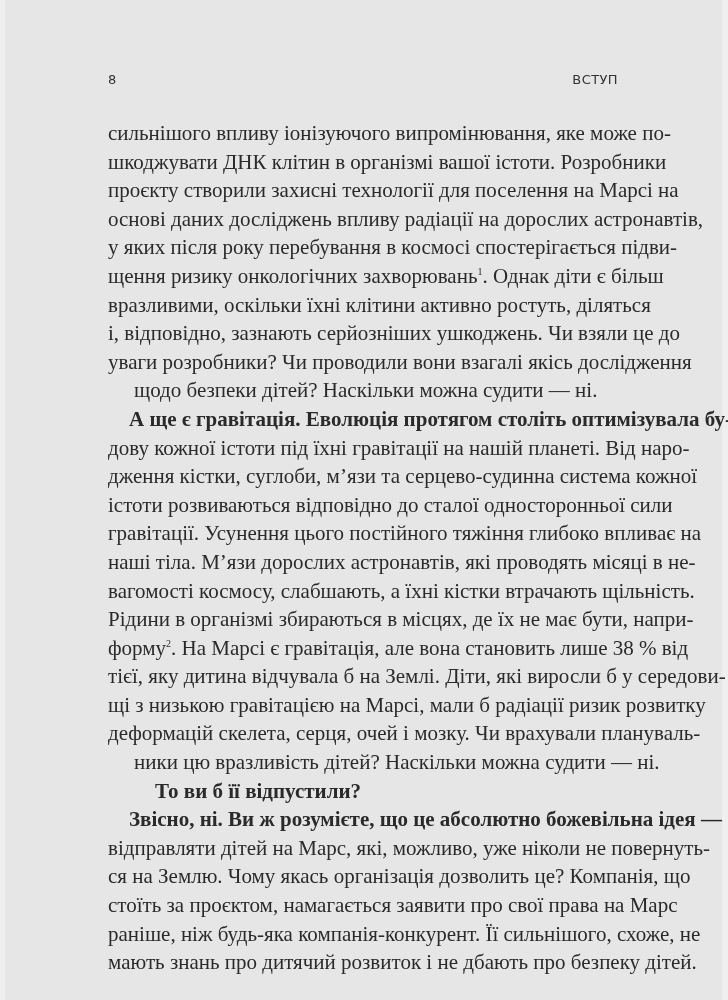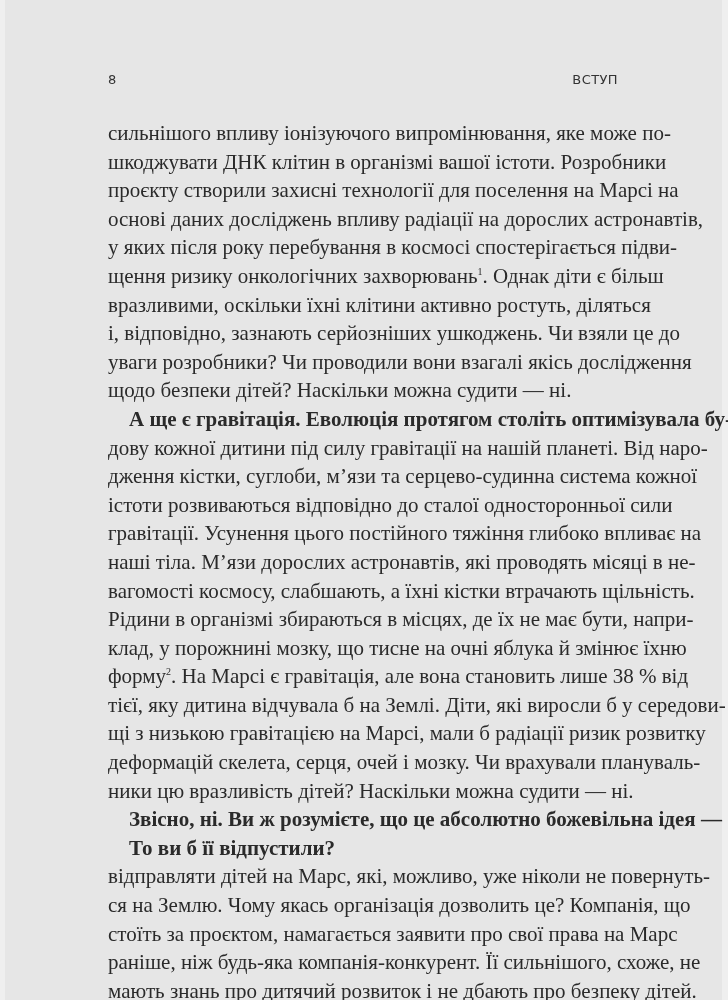--- a/index.html
+++ b/index.html
@@ -23,21 +23,21 @@
   .body-text {
     position: absolute; left: 108px; top: 119px; width: 510px;
     font-size: 21px; line-height: 28.6px;
   }
   .ln {
     display: block; height: 28.6px; white-space: nowrap;
     text-align: justify; text-align-last: justify;
     overflow: visible;
   }
   .ln.indent { padding-left: 21px; font-weight: bold; }
-  .ln.last { text-align-last: left; }
+  .ln.last { text-align-last: left; margin-left: 26px; }
   sup { font-size: 10px; line-height: 0; vertical-align: 8px; }
 </style>
 </head>
 <body>
 
 <div class="edge-left"></div>
 <div class="page">
 </div>
 <div class="edge-right"></div>
 
@@ -53,35 +53,34 @@
   <span class="ln">проєкту створили захисні технології для поселення на Марсі на</span>
   <span class="ln">основі даних досліджень впливу радіації на дорослих астронавтів,</span>
   <span class="ln">у яких після року перебування в космосі спостерігається підви-</span>
   <span class="ln">щення ризику онкологічних захворювань<sup>1</sup>. Однак діти є більш</span>
   <span class="ln">вразливими, оскільки їхні клітини активно ростуть, діляться</span>
   <span class="ln">і, відповідно, зазнають серйозніших ушкоджень. Чи взяли це до</span>
   <span class="ln">уваги розробники? Чи проводили вони взагалі якісь дослідження</span>
   <span class="ln last">щодо безпеки дітей? Наскільки можна судити — ні.</span>
 
   <span class="ln indent">А ще є гравітація. Еволюція протягом століть оптимізувала бу-</span>
-  <span class="ln">дову кожної дитини під силу гравітації на нашій планеті. Від наро-</span>
+  <span class="ln">дову кожної істоти під їхні гравітації на нашій планеті. Від наро-</span>
   <span class="ln">дження кістки, суглоби, м’язи та серцево-судинна система кожної</span>
   <span class="ln">істоти розвиваються відповідно до сталої односторонньої сили</span>
   <span class="ln">гравітації. Усунення цього постійного тяжіння глибоко впливає на</span>
   <span class="ln">наші тіла. М’язи дорослих астронавтів, які проводять місяці в не-</span>
   <span class="ln">вагомості космосу, слабшають, а їхні кістки втрачають щільність.</span>
   <span class="ln">Рідини в організмі збираються в місцях, де їх не має бути, напри-</span>
-  <span class="ln">клад, у порожнині мозку, що тисне на очні яблука й змінює їхню</span>
   <span class="ln">форму<sup>2</sup>. На Марсі є гравітація, але вона становить лише 38 % від</span>
   <span class="ln">тієї, яку дитина відчувала б на Землі. Діти, які виросли б у середови-</span>
   <span class="ln">щі з низькою гравітацією на Марсі, мали б радіації ризик розвитку</span>
   <span class="ln">деформацій скелета, серця, очей і мозку. Чи врахували плануваль-</span>
   <span class="ln last">ники цю вразливість дітей? Наскільки можна судити — ні.</span>
 
+  <span class="ln indent last">То ви б її відпустили?</span>
+
   <span class="ln indent">Звісно, ні. Ви ж розумієте, що це абсолютно божевільна ідея —</span>
-
-  <span class="ln indent last">То ви б її відпустили?</span>
   <span class="ln">відправляти дітей на Марс, які, можливо, уже ніколи не повернуть-</span>
   <span class="ln">ся на Землю. Чому якась організація дозволить це? Компанія, що</span>
   <span class="ln">стоїть за проєктом, намагається заявити про свої права на Марс</span>
   <span class="ln">раніше, ніж будь-яка компанія-конкурент. Її сильнішого, схоже, не</span>
   <span class="ln">мають знань про дитячий розвиток і не дбають про безпеку дітей.</span>
 </div>
 
 </body></html>

